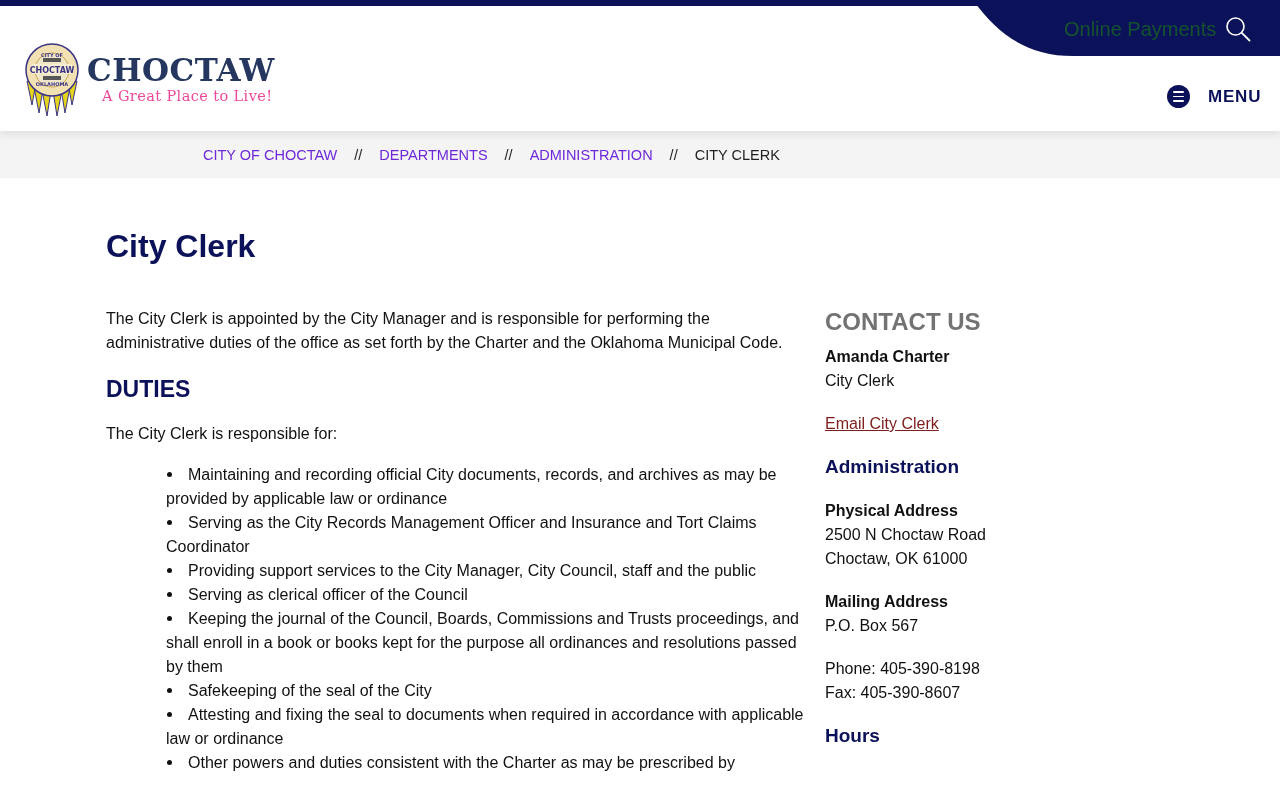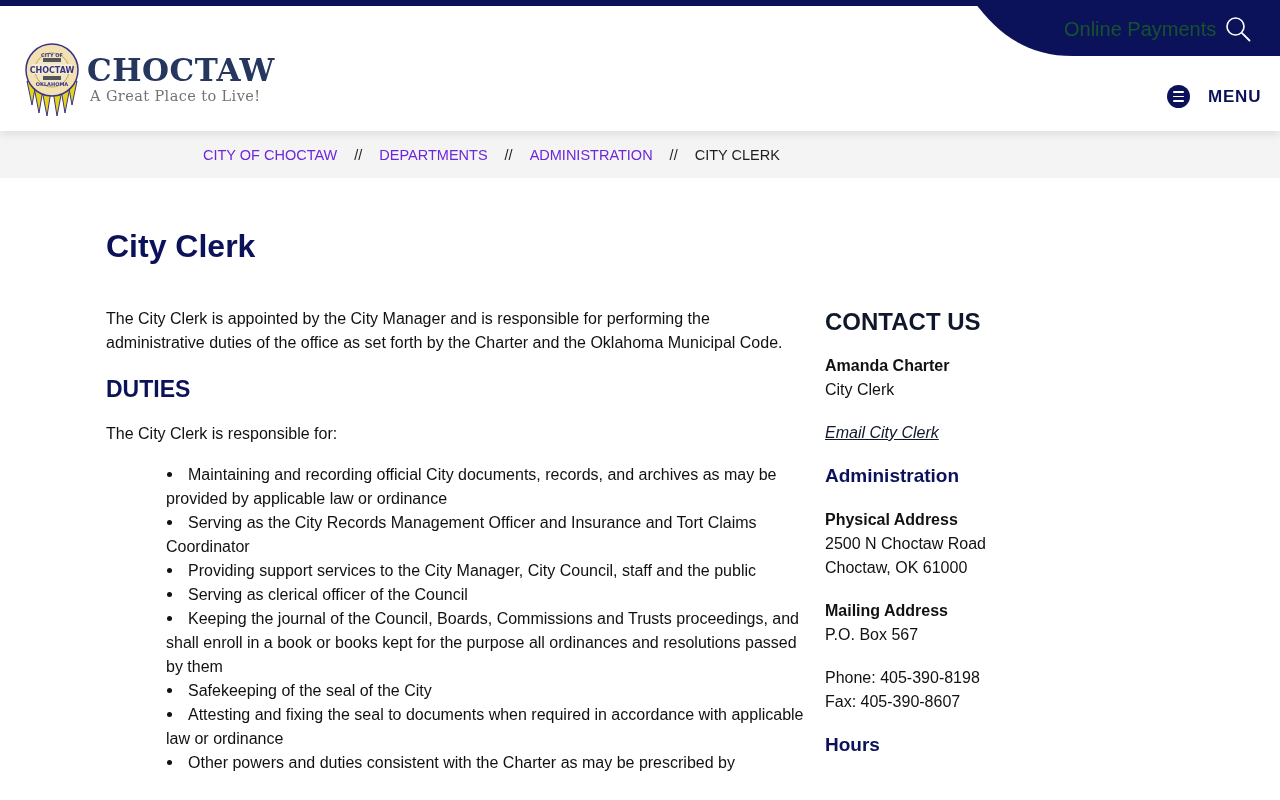--- a/index.html
+++ b/index.html
@@ -9,21 +9,21 @@
   .top-strip { position: absolute; left: 0; top: 0; width: 1280px; height: 6px; background: #0c1259; }
 
   .header { position: absolute; left: 0; top: 0; width: 1280px; height: 131px; background: #fff; z-index: 2; box-shadow: 0 4px 8px rgba(0,0,0,0.08); }
   .header .top-strip { z-index: 1; }
 
   .logo { position: absolute; left: 23px; top: 43px; display: flex; align-items: center; }
   .seal { width: 58px; height: 74px; position: relative; }
   .seal svg { width: 58px; height: 74px; }
   .logo-text { margin-left: 6px; display: flex; flex-direction: column; }
   .logo-title { font-family: "DejaVu Serif", "Liberation Serif", serif; font-weight: bold; font-size: 31px; color: #25375f; letter-spacing: 0.5px; line-height: 34px; margin-top: -4px; }
-  .logo-sub { font-family: "DejaVu Serif", "Liberation Serif", serif; font-size: 14.5px; color: #737373; letter-spacing: 0.4px; margin-left: 3px; margin-top: 1px; }
+  .logo-sub { font-family: "DejaVu Serif", "Liberation Serif", serif; font-size: 14.5px; color: #ec4899; letter-spacing: 0.4px; margin-left: 15px; margin-top: 1px; }
 
   .util-bar { position: absolute; right: 0; top: 0; width: 307px; height: 56px; z-index: 3; }
   .util-bar svg.shape { position: absolute; left: 0; top: 0; }
   .online-payments { position: absolute; left: 91px; top: 18px; font-size: 20px; color: #14532d; text-decoration: none; font-family: "Liberation Sans", sans-serif; }
   .search-btn { position: absolute; left: 252px; top: 16px; width: 26px; height: 26px; cursor: pointer; }
 
   .menu-btn { position: absolute; left: 1167px; top: 85px; display: flex; align-items: center; cursor: pointer; }
   .menu-circle { width: 23px; height: 23px; border-radius: 50%; background: #0c1259; display: flex; flex-direction: column; justify-content: center; align-items: center; gap: 3px; }
   .menu-circle span { display: block; width: 11px; height: 1.8px; background: #fff; border-radius: 1px; }
   .menu-label { margin-left: 18px; font-weight: bold; font-size: 17px; color: #0c1259; letter-spacing: 0.8px; }
@@ -36,24 +36,24 @@
 
   .main { position: absolute; left: 106px; top: 307px; width: 700px; font-size: 16px; line-height: 24px; color: #111; }
   .main p { margin-bottom: 22px; }
   .main h2 { font-size: 23px; font-weight: bold; color: #0c1259; line-height: 28px; margin: -2px 0 19px 0; }
   .main ul { list-style: none; padding-left: 60px; margin-top: -2px; }
   .main li { position: relative; }
   .main li .bullet { display: inline-block; width: 22px; }
   .main li .bullet::before { content: ""; display: inline-block; width: 5px; height: 5px; border-radius: 50%; background: #111; vertical-align: middle; margin-left: 1px; margin-bottom: 3px; }
 
   .sidebar { position: absolute; left: 825px; top: 307px; width: 300px; font-size: 16px; line-height: 24px; color: #111; }
-  .sidebar .contact-heading { font-size: 24px; font-weight: bold; color: #0f172a; line-height: 30px; margin-bottom: 17px; }
+  .sidebar .contact-heading { font-size: 24px; font-weight: bold; color: #737373; line-height: 30px; margin-bottom: 8px; }
   .sidebar .bold { font-weight: bold; }
   .sidebar .block { margin-bottom: 19px; }
-  .sidebar a.email { color: #0f172a; text-decoration: underline; font-style: italic; }
+  .sidebar a.email { color: #7f1d1d; text-decoration: underline; }
   .sidebar h3 { font-size: 19px; font-weight: bold; color: #0c1259; line-height: 24px; margin-bottom: 20px; }
 </style>
 </head>
 <body>
 
 <div class="header">
   <div class="top-strip"></div>
 
   <a class="logo">
     <div class="seal">

